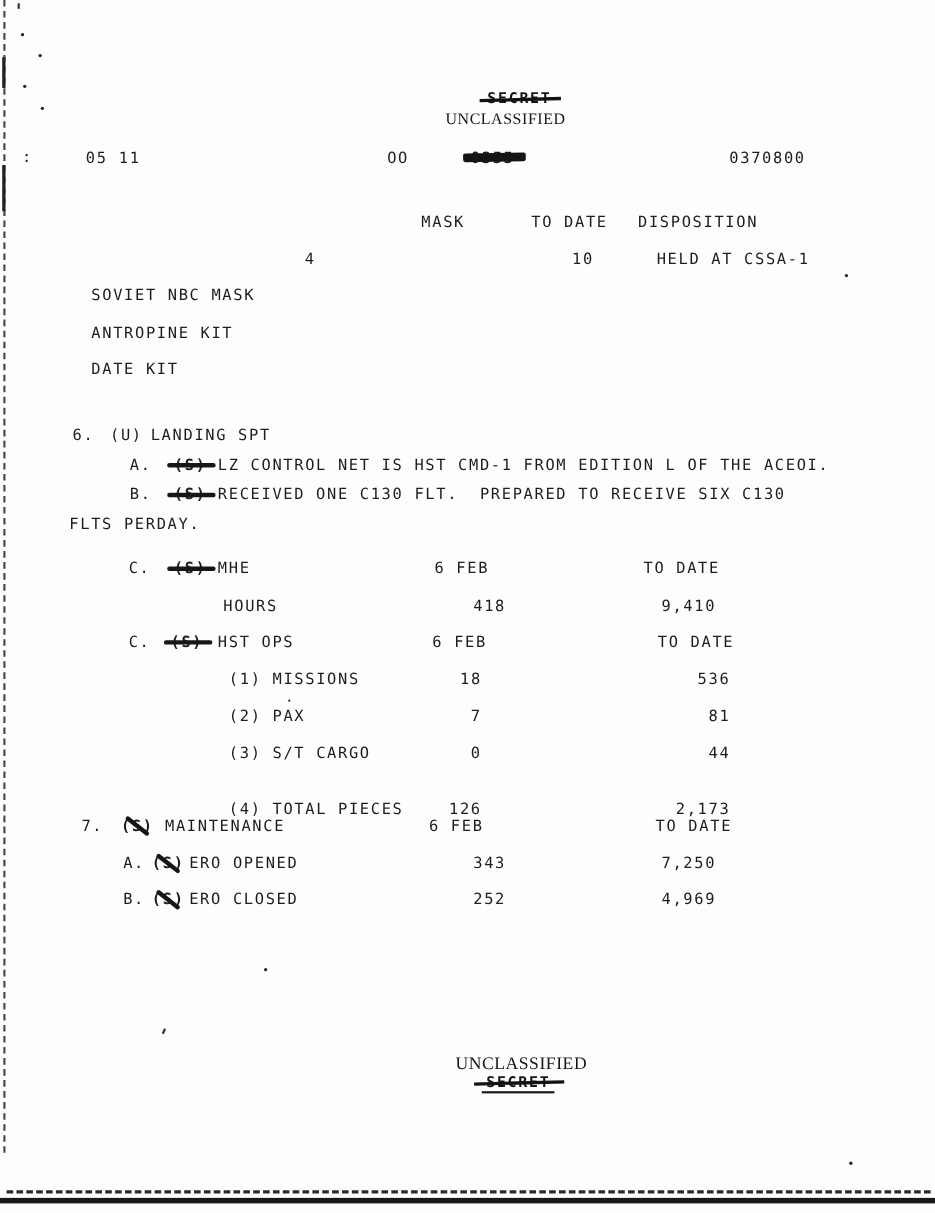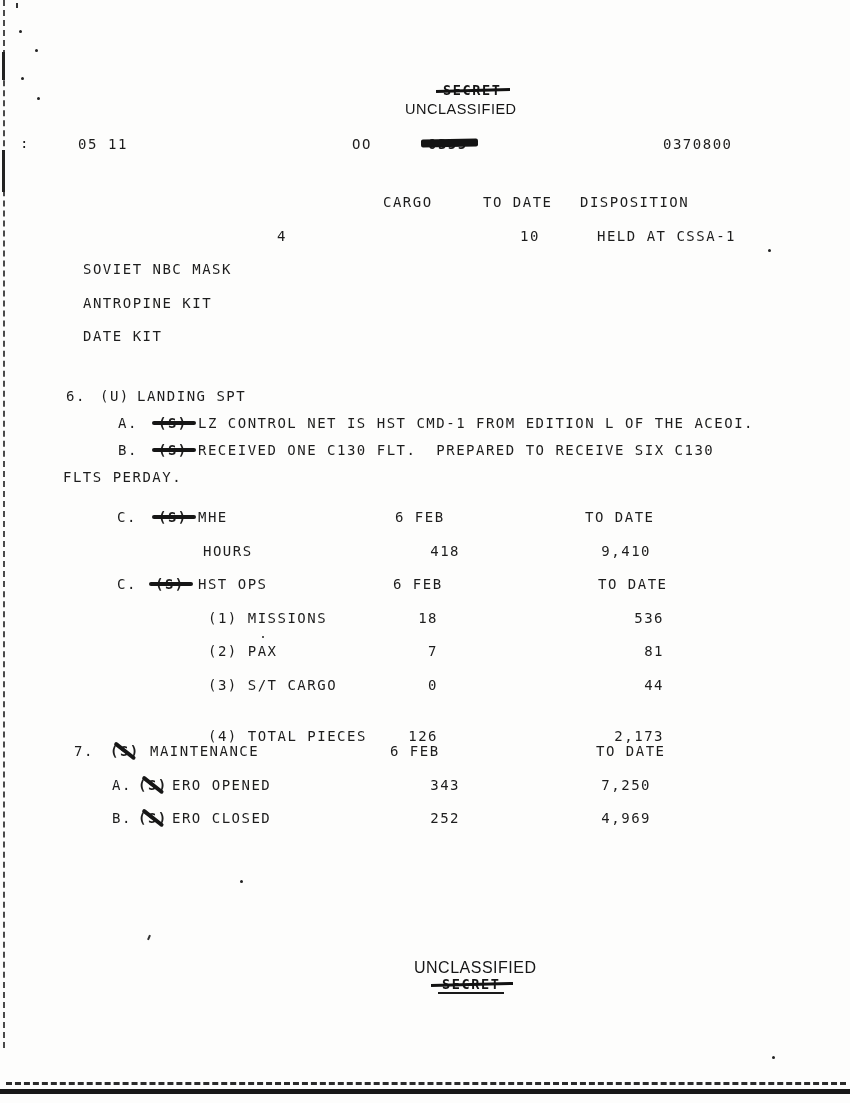--- a/index.html
+++ b/index.html
@@ -3,21 +3,21 @@
 <meta charset="utf-8">
 <style>
   html,body{margin:0;padding:0;background:#e8e8e6;}
   .page{
     position:relative;width:850px;height:1103px;background:#fdfdfc;overflow:hidden;
     font-family:"DejaVu Sans Mono",monospace;color:#1d1d1d;
   }
   .line{position:absolute;left:0;width:850px;height:18px;}
   .at{position:absolute;top:0;white-space:pre;font-size:14px;letter-spacing:1.5px;line-height:16px;color:#1d1d1d;}
   .num{position:absolute;top:0;text-align:right;white-space:pre;font-size:14px;letter-spacing:1.5px;line-height:16px;}
-  .stamp{position:absolute;top:0;font-family:Liberation Sans, sans-serif;font-weight:400;color:#161616;letter-spacing:0.5px;white-space:pre;}
+  .stamp{position:absolute;top:0;font-family:Liberation Serif, serif;font-weight:400;color:#161616;letter-spacing:0.5px;white-space:pre;}
   .stamp-t{font-size:14.5px;}
   .stamp-b{font-size:16px;}
   .secret{position:absolute;top:0;font-weight:700;font-size:13.5px;letter-spacing:1.6px;line-height:15px;color:#141414;}
   .secret::before{content:"";position:absolute;left:-7px;right:-9px;top:6px;height:3px;background:#121212;transform:rotate(-1.5deg);}
   .s-bot{border-bottom:2px solid #1a1a1a;padding:0 4px;margin-left:-4px;}
   .redacted{font-weight:700;text-align:right;}
   .redacted::after{content:"";position:absolute;left:-7px;right:-10px;top:3px;height:8px;background:#141414;border-radius:2px;transform:rotate(-1deg);}
   .mk{font-weight:700;}
   .mk-h::after{content:"";position:absolute;left:-6px;right:-8px;top:6px;height:4px;background:#161616;border-radius:2px;}
   .mk-d::after{content:"";position:absolute;left:2px;top:6px;width:26px;height:3.5px;background:#161616;border-radius:2px;transform:rotate(38deg);transform-origin:center;}
@@ -60,21 +60,21 @@
 
   <div class="line" style="top:136px;">
     <span class="at" style="left:78px;">05</span>
     <span class="at" style="left:108px;">11</span>
     <span class="at" style="left:352px;">OO</span>
     <span class="at redacted" style="left:428px;">0355</span>
     <span class="at" style="left:663px;">0370800</span>
   </div>
 
   <div class="line" style="top:194px;">
-    <span class="at" style="left:383px;">CARGO</span>
+    <span class="at" style="left:383px;">MASK</span>
     <span class="at" style="left:483px;">TO DATE</span>
     <span class="at" style="left:580px;">DISPOSITION</span>
   </div>
   <div class="line" style="top:228px;">
     <span class="at" style="left:277px;">4</span>
     <span class="at" style="left:520px;">10</span>
     <span class="at" style="left:597px;">HELD AT CSSA-1</span>
   </div>
 
   <div class="line" style="top:295px;">

